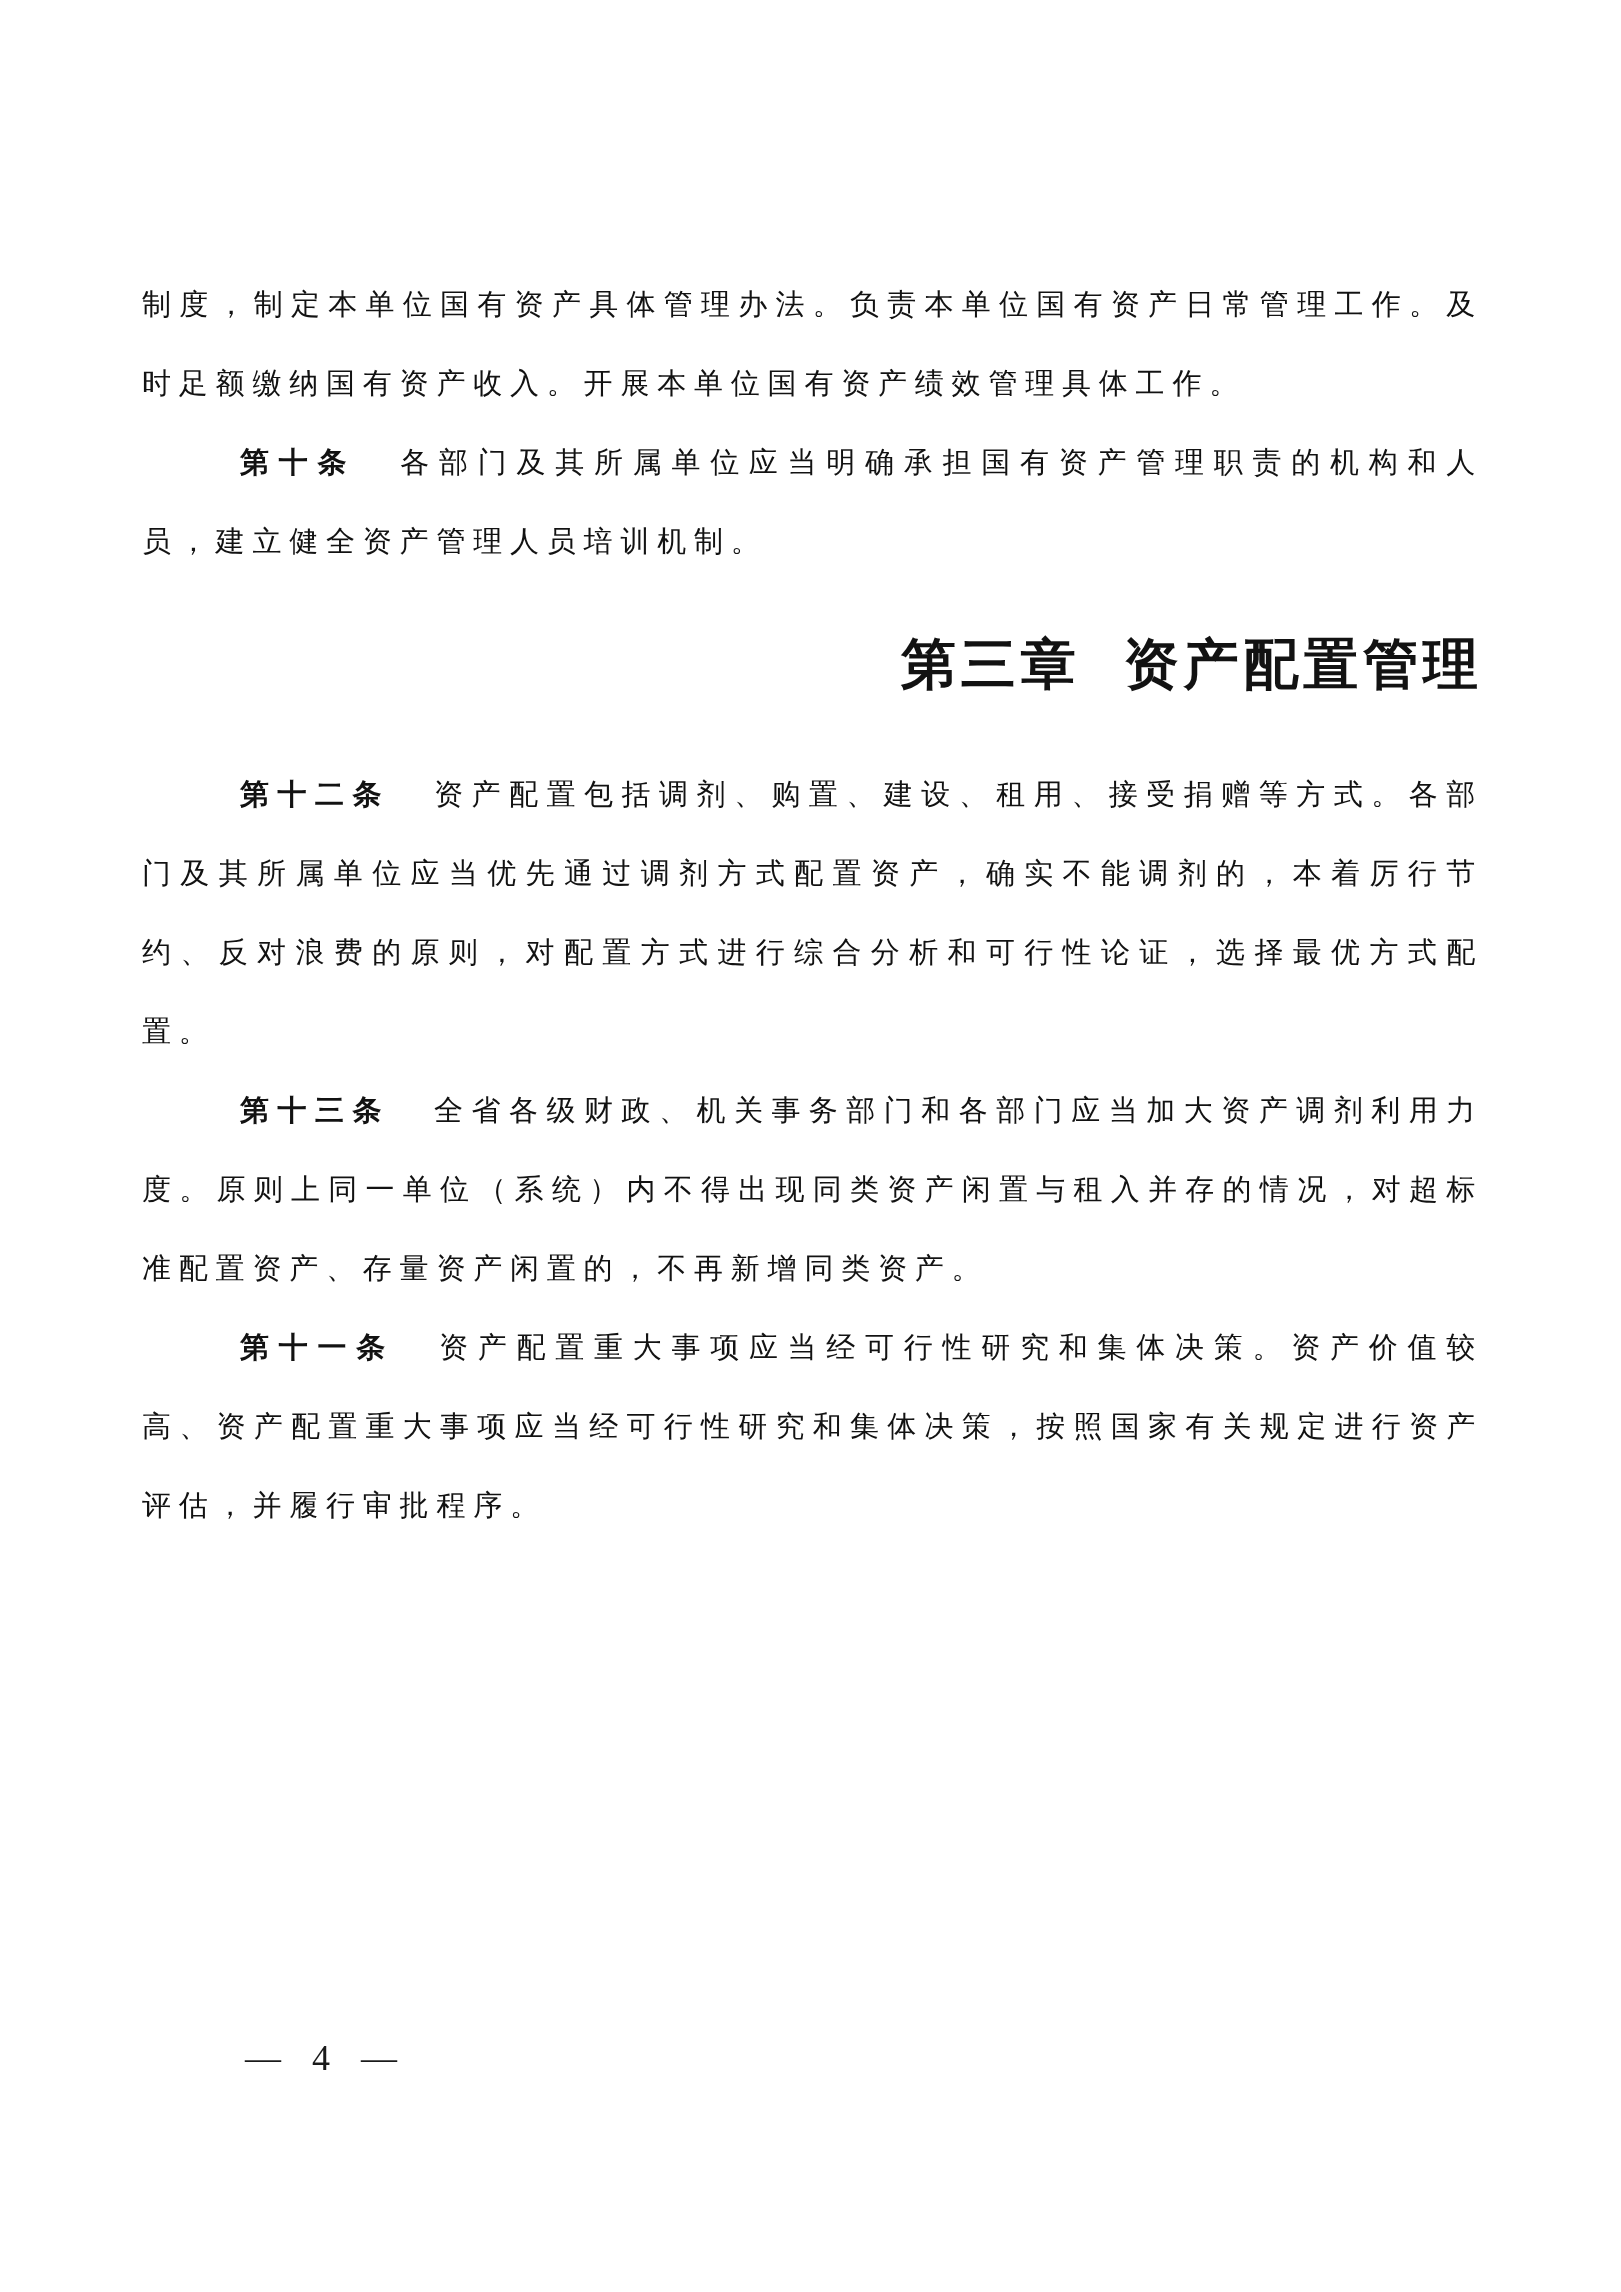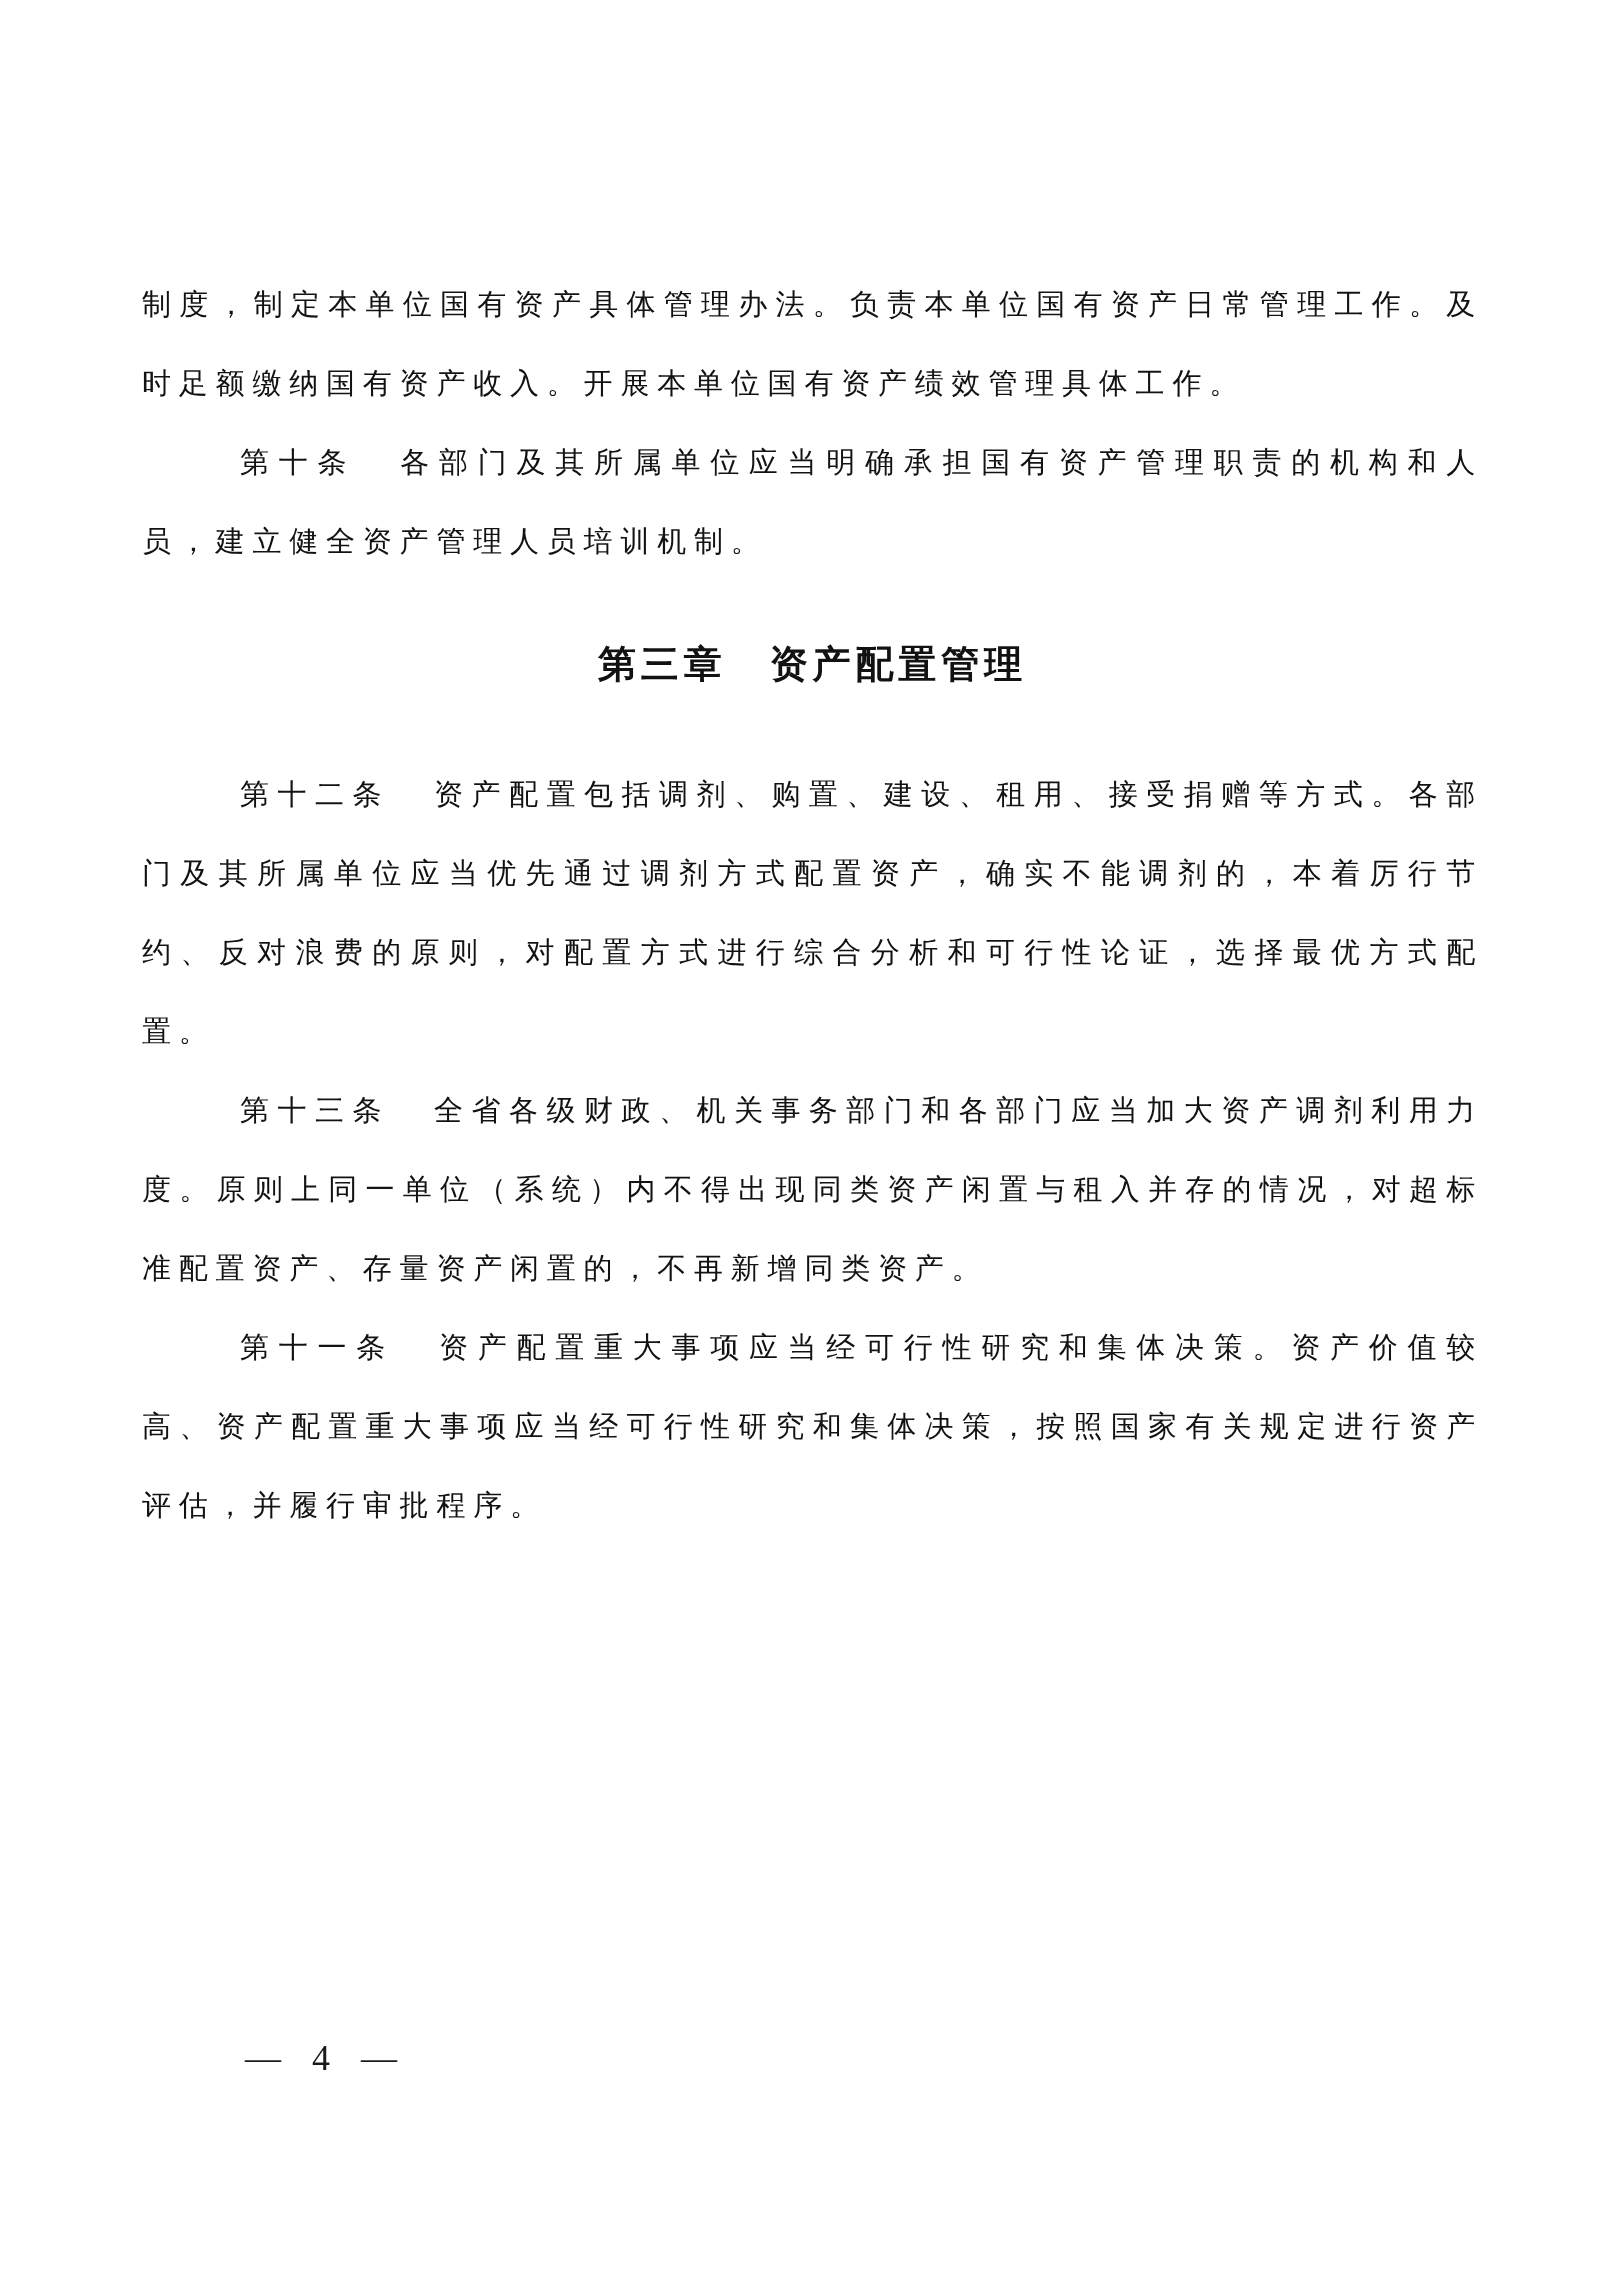--- a/index.html
+++ b/index.html
@@ -28,30 +28,30 @@
     line-height: 79px;
     letter-spacing: 7.8px;
     text-align: justify;
     text-justify: inter-character;
     color: #121212;
   }
   .para.indented {
     text-indent: 98px;
   }
   .term {
-    font-weight: 400;
+    font-weight: 700;
     margin-right: 44px;
     letter-spacing: 7.8px;
   }
   .chapter {
     margin: 44px 0 51px 0;
-    font-size: 38px;
+    font-size: 55px;
     font-weight: 700;
     line-height: 79px;
-    text-align: center;
+    text-align: right;
     letter-spacing: 4.9px;
   }
   .chapter .chapter-no {
     margin-right: 43px;
   }
   .footer {
     position: absolute;
     left: 245px;
     top: 2037px;
     font-size: 36px;

